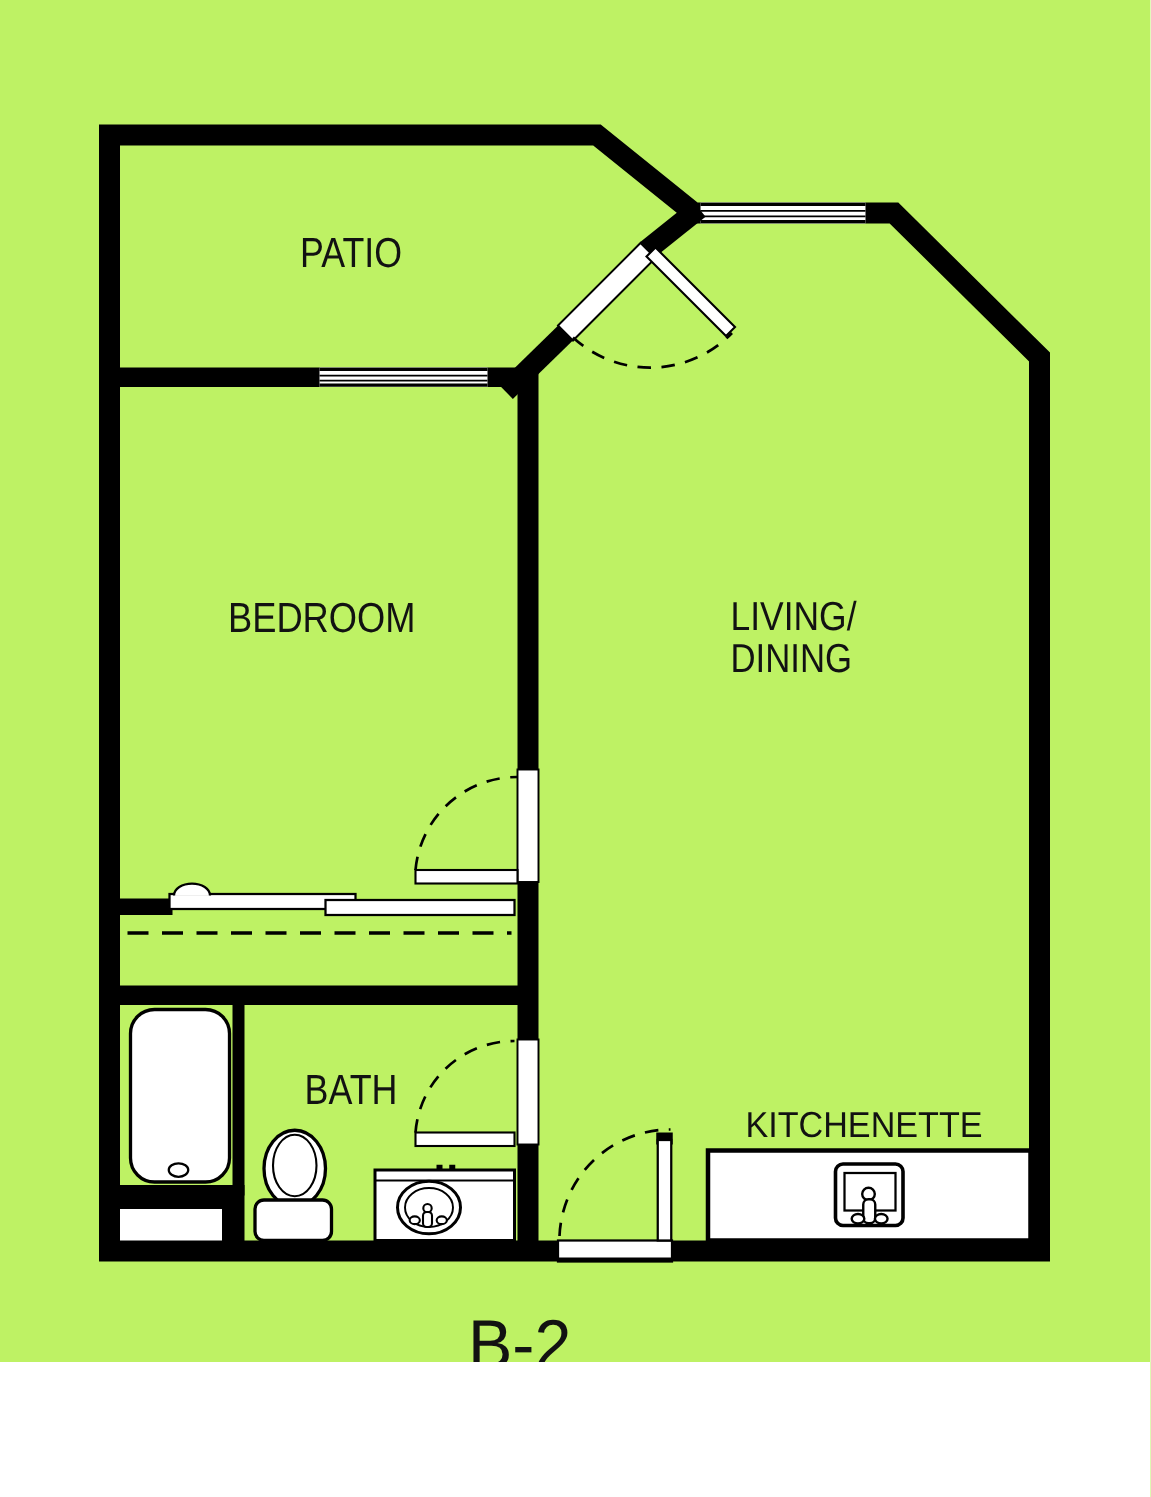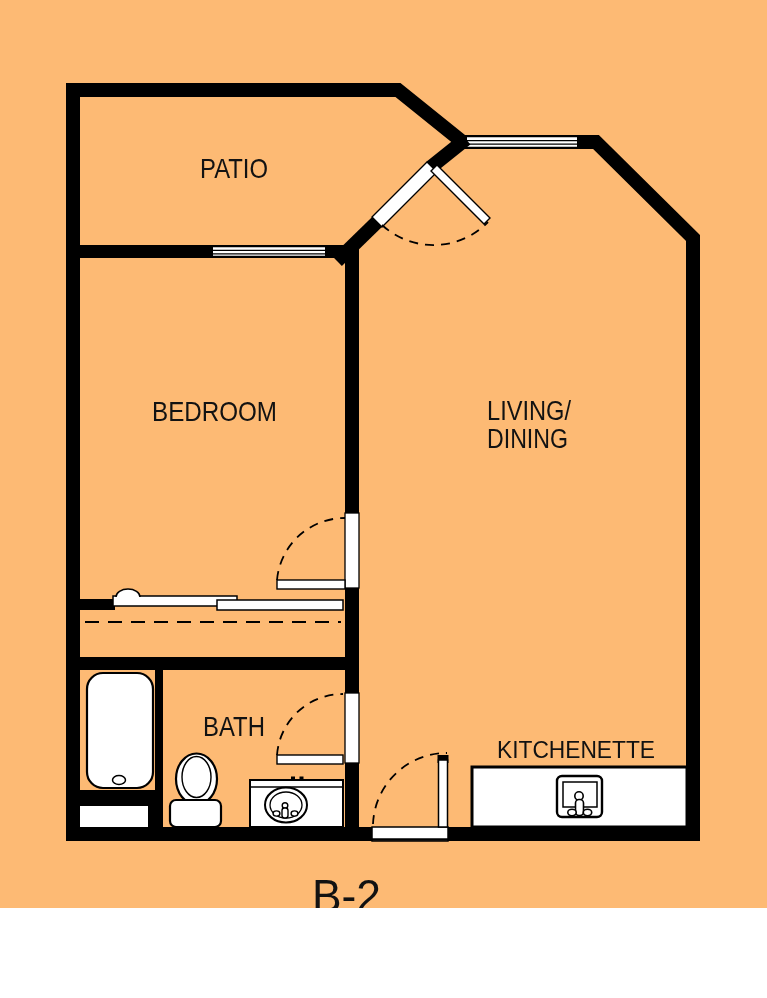--- a/index.html
+++ b/index.html
@@ -5,21 +5,21 @@
   html, body {
     margin: 0;
     padding: 0;
     background: #ffffff;
     font-family: "Liberation Sans", sans-serif;
   }
   .plan-canvas {
     position: relative;
     width: 767px;
     height: 908px;
-    background: #fdba74;
+    background: #bef264;
     overflow: hidden;
   }
   svg { display: block; }
   .room-label {
     fill: #121212;
     font-family: "Liberation Sans", sans-serif;
     font-weight: 400;
   }
   .plan-title {
     fill: #121212;

